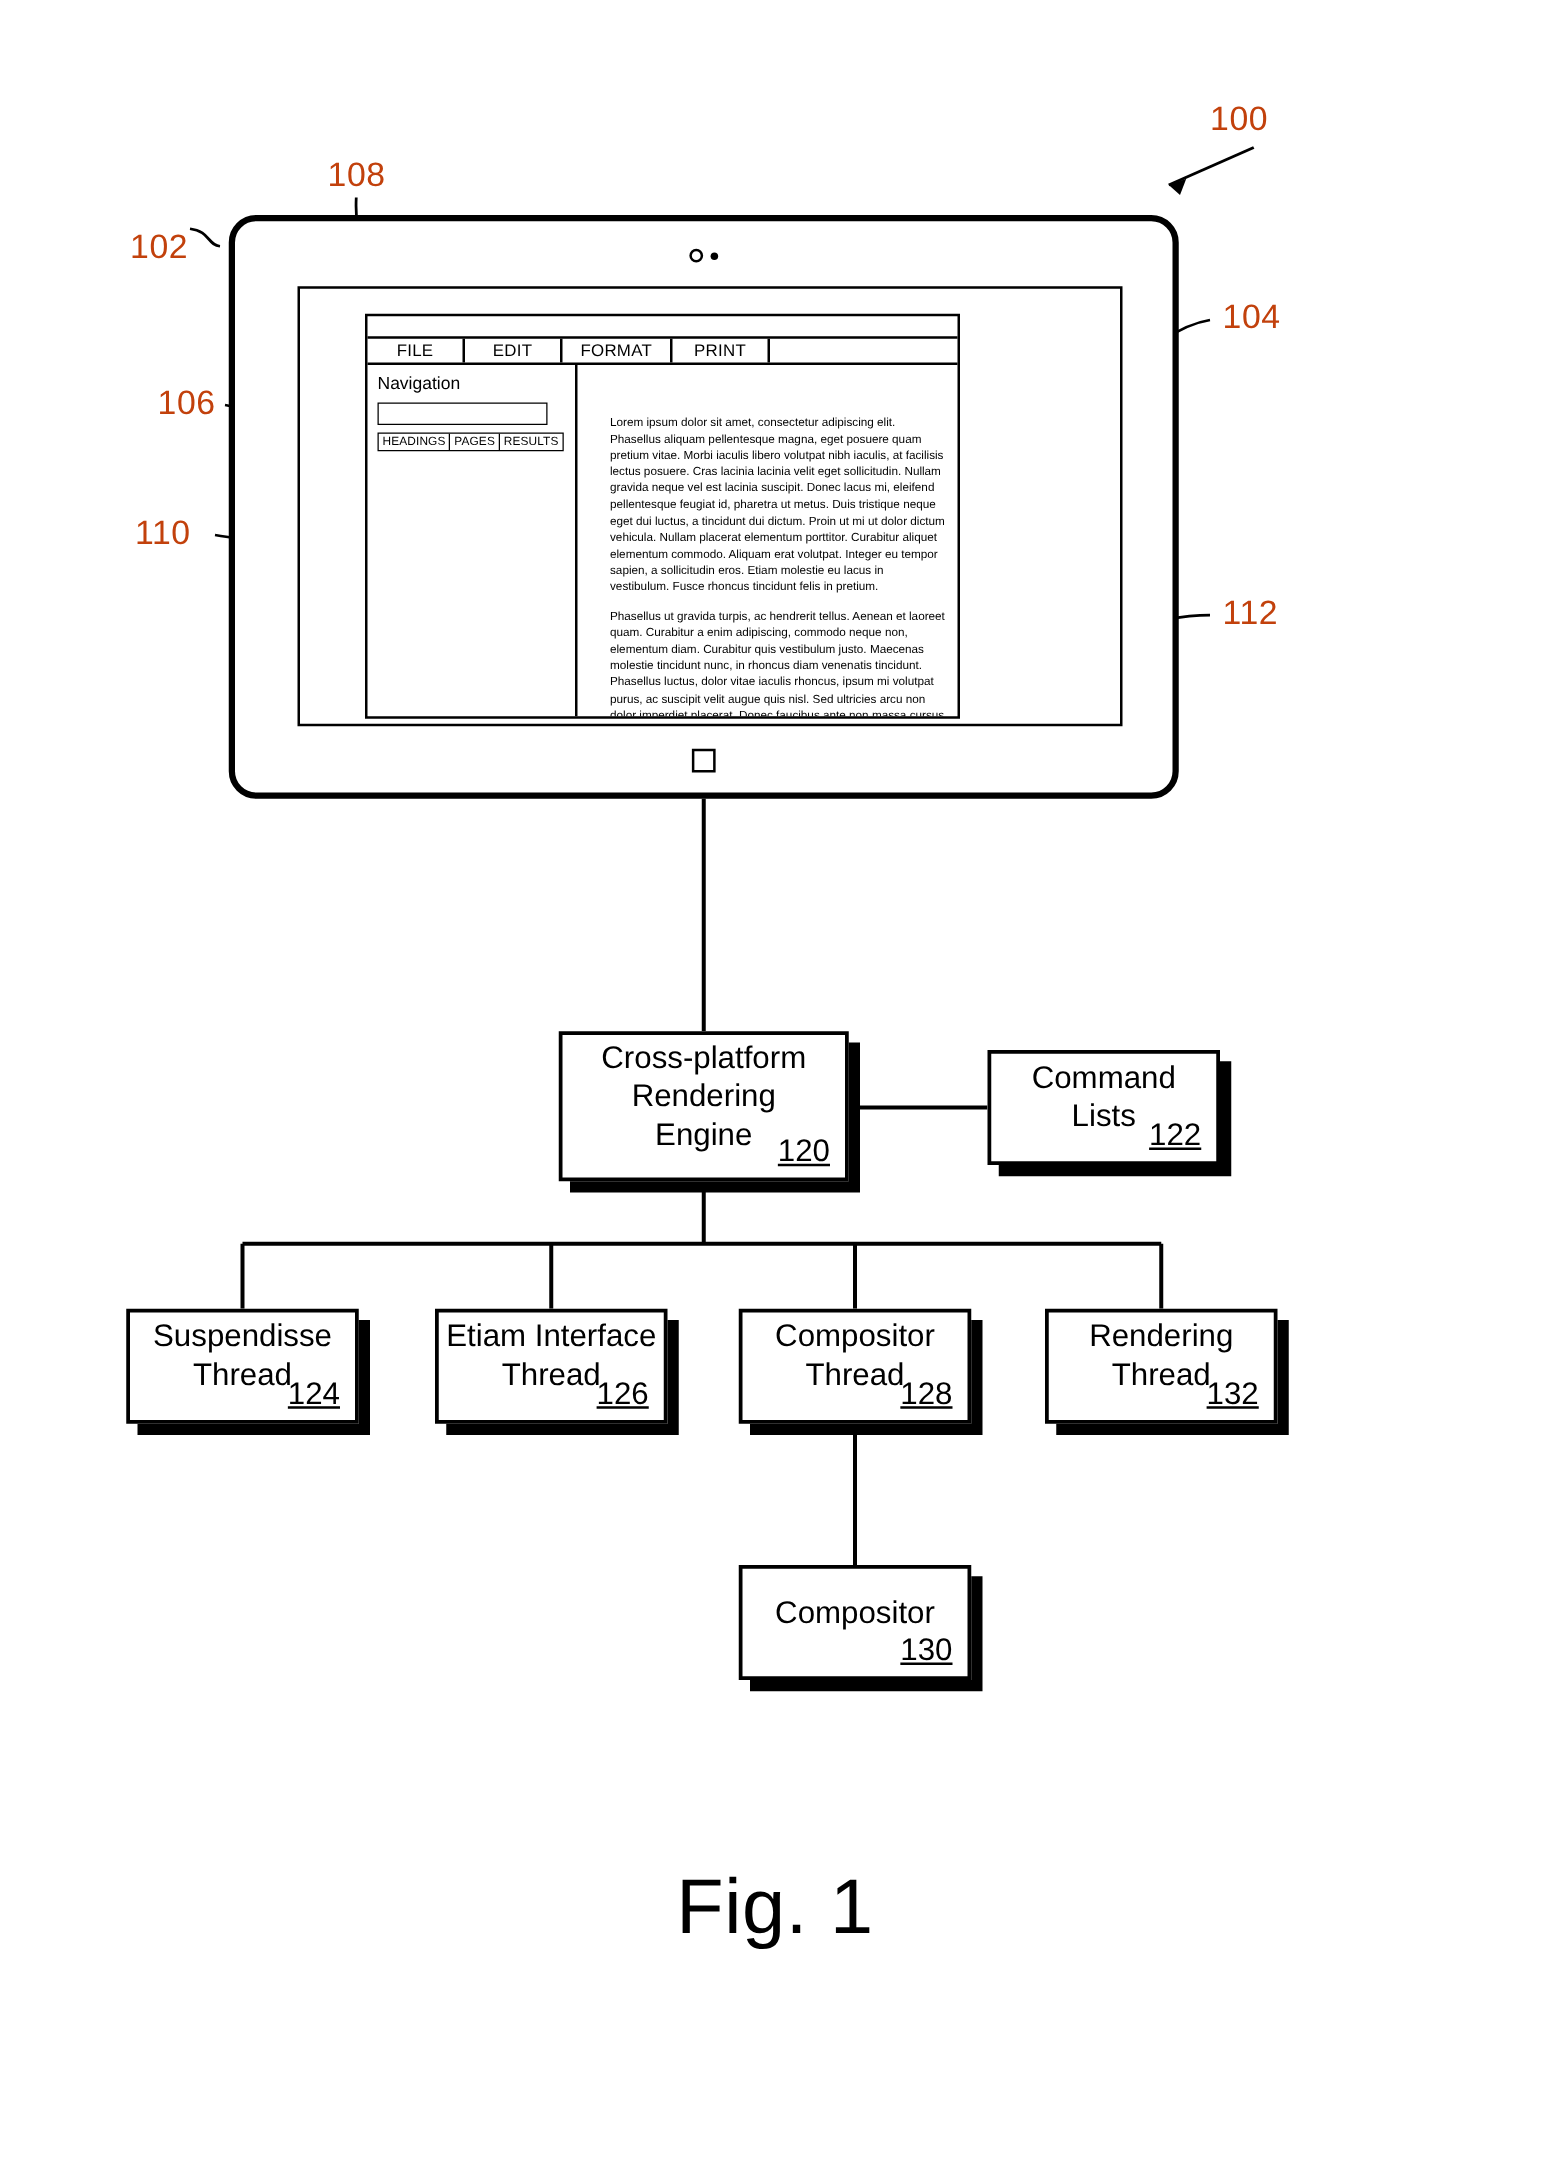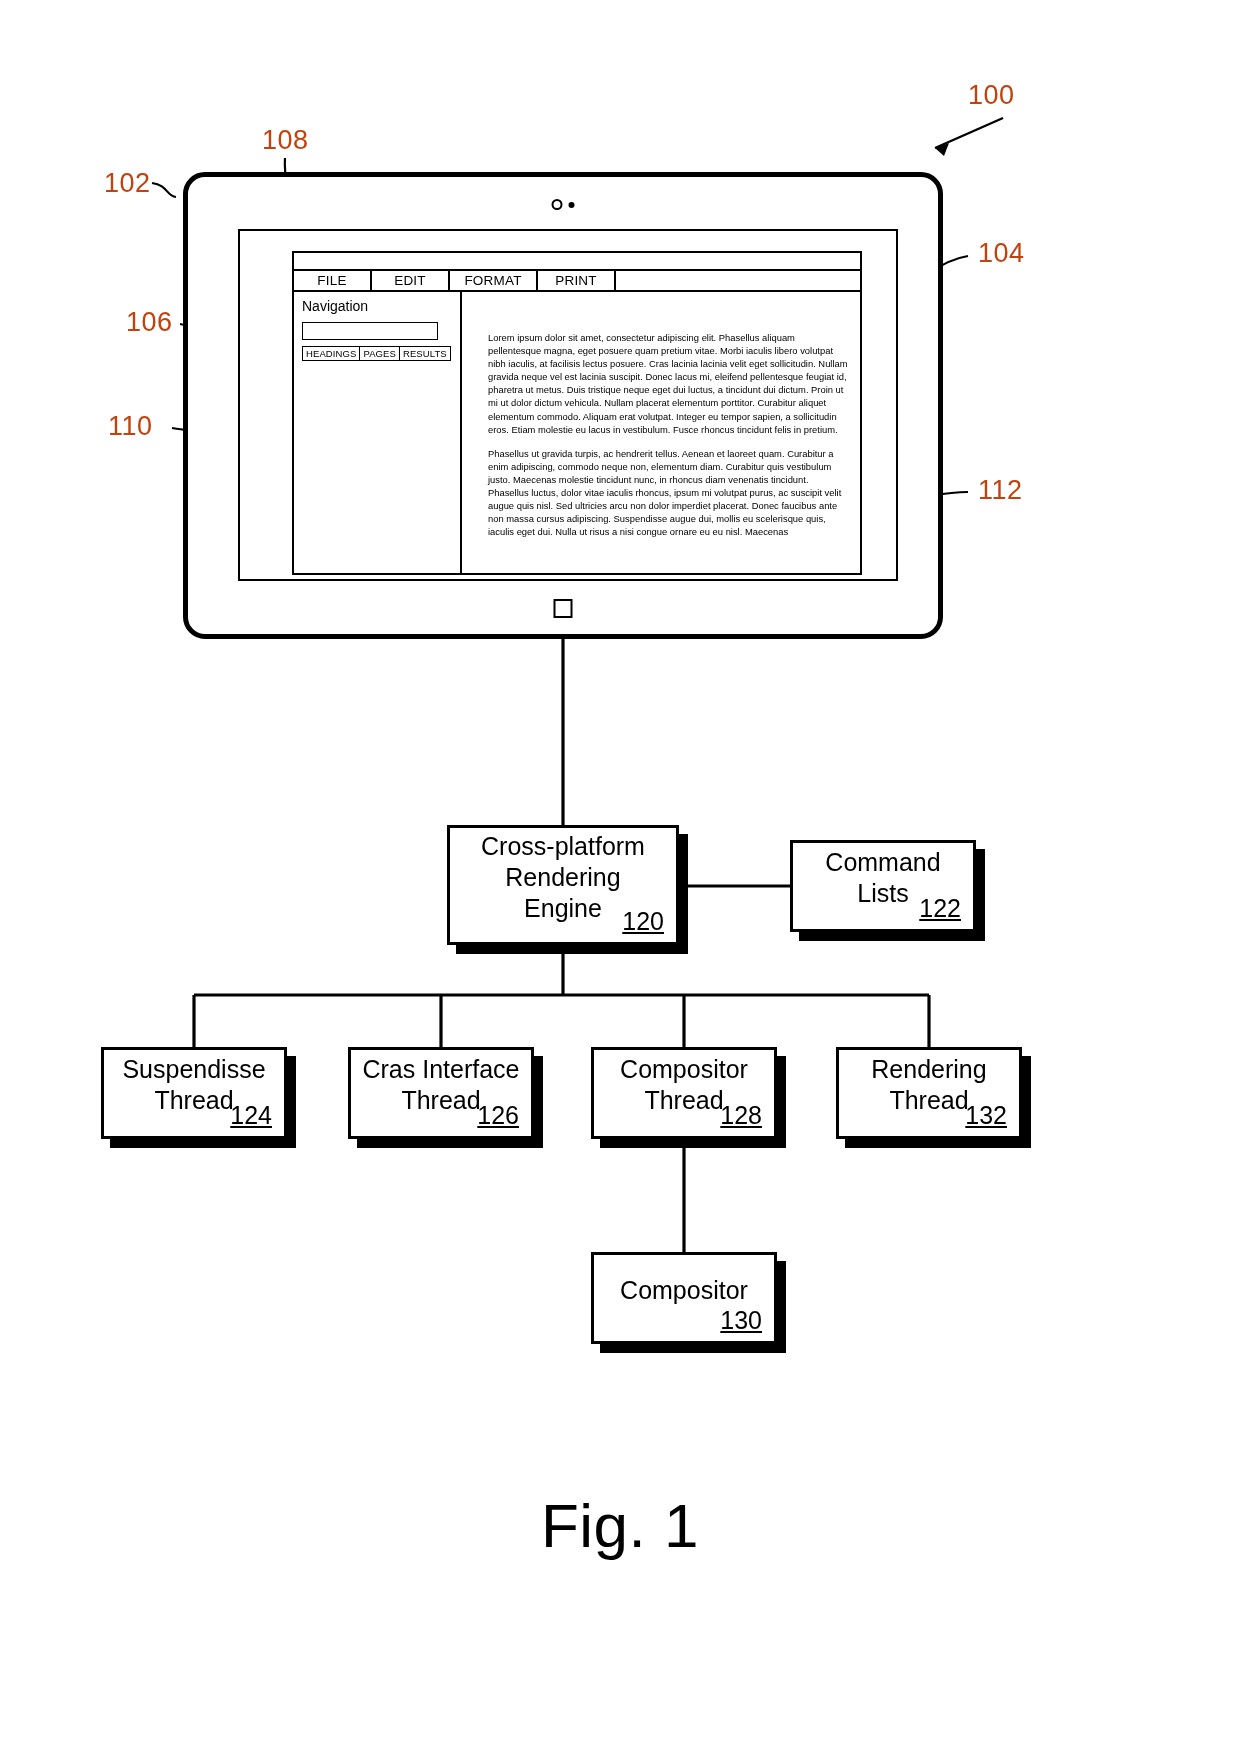--- a/index.html
+++ b/index.html
@@ -86,21 +86,21 @@
     height: 19px;
     border: 2px solid #000;
     box-sizing: border-box;
   }
 
   
   #app-window {
     position: absolute;
     left: 52px;
     top: 20px;
-    width: 570px;
+    width: 476px;
     height: 324px;
     border: 2px solid #000;
     box-sizing: border-box;
     background: #fff;
     display: flex;
     flex-direction: column;
   }
   #title-strip {
     height: 16px;
     flex: 0 0 auto;
@@ -266,21 +266,21 @@
 
     <line x1="194" y1="995" x2="194" y2="1047" stroke="#000" stroke-width="3.2"></line>
     <line x1="441" y1="995" x2="441" y2="1047" stroke="#000" stroke-width="3.2"></line>
     <line x1="684" y1="995" x2="684" y2="1047" stroke="#000" stroke-width="3.2"></line>
     <line x1="929" y1="995" x2="929" y2="1047" stroke="#000" stroke-width="3.2"></line>
 
     <line x1="684" y1="1139" x2="684" y2="1252" stroke="#000" stroke-width="3.2"></line>
   </svg>
 
   <div class="ref" style="left:968px; top:80px;">100</div>
-  <div class="ref" style="left:104px; top:168px;">102</div>
+  <div class="ref" style="left:104px; top:182px;">102</div>
   <div class="ref" style="left:262px; top:125px;">108</div>
   <div class="ref" style="left:978px; top:238px;">104</div>
   <div class="ref" style="left:126px; top:307px;">106</div>
   <div class="ref" style="left:108px; top:411px;">110</div>
   <div class="ref" style="left:978px; top:475px;">112</div>
 
   <div id="tablet">
 
     <div id="camera">
       <div class="lens-big"></div>
@@ -338,21 +338,21 @@
     <div class="num">122</div>
   </div>
 
   <div class="block" id="blk-app">
     <div class="line">Suspendisse</div>
     <div class="line">Thread</div>
     <div class="num">124</div>
   </div>
 
   <div class="block" id="blk-ui">
-    <div class="line">Cras Interface</div>
+    <div class="line">Etiam Interface</div>
     <div class="line">Thread</div>
     <div class="num">126</div>
   </div>
 
   <div class="block" id="blk-comp-th">
     <div class="line">Compositor</div>
     <div class="line">Thread</div>
     <div class="num">128</div>
   </div>
 

